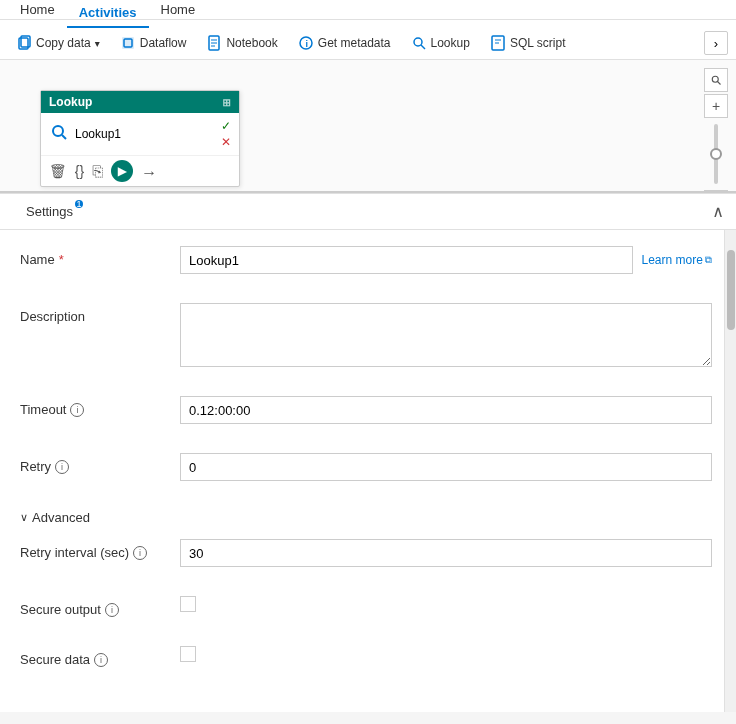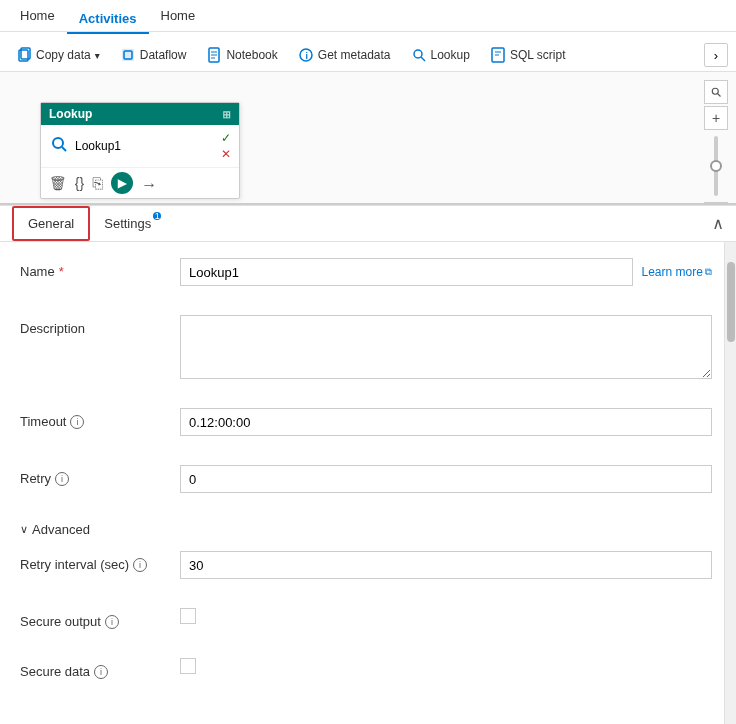--- a/index.html
+++ b/index.html
@@ -5,21 +5,21 @@
     * { box-sizing: border-box; margin: 0; padding: 0; }
     body { font-family: 'Segoe UI', Arial, sans-serif; font-size: 13px; background: #f5f5f5; width: 736px; height: 724px; overflow: hidden; }
 
     
     .menu-bar {
       display: flex;
       align-items: center;
       background: #fff;
       border-bottom: 1px solid #e0e0e0;
       padding: 0 8px;
-      height: 32px;
+      height: 20px;
     }
     .menu-item {
       padding: 6px 12px;
       cursor: pointer;
       font-size: 13px;
       color: #333;
     }
     .menu-item.active {
       color: #0078d4;
       border-bottom: 2px solid #0078d4;
@@ -484,23 +484,20 @@
       <div class="zoom-slider-track">
         <div class="zoom-slider-thumb"></div>
       </div>
       <div class="ctrl-btn">−</div>
     </div>
   </div>
 
   <div class="props-panel">
     <div class="props-header">
       <div class="props-tabs">
-        <div class="props-tab active">
-          <span>General</span>
-        </div>
         <div class="props-tab" style="position:relative;">
           <span>Settings</span>
           <span class="badge">1</span>
         </div>
       </div>
       <span class="props-collapse">∧</span>
     </div>
 
     <div style="position:relative; flex:1; display:flex;">
       <div class="props-body" style="flex:1; padding-right:24px;">

